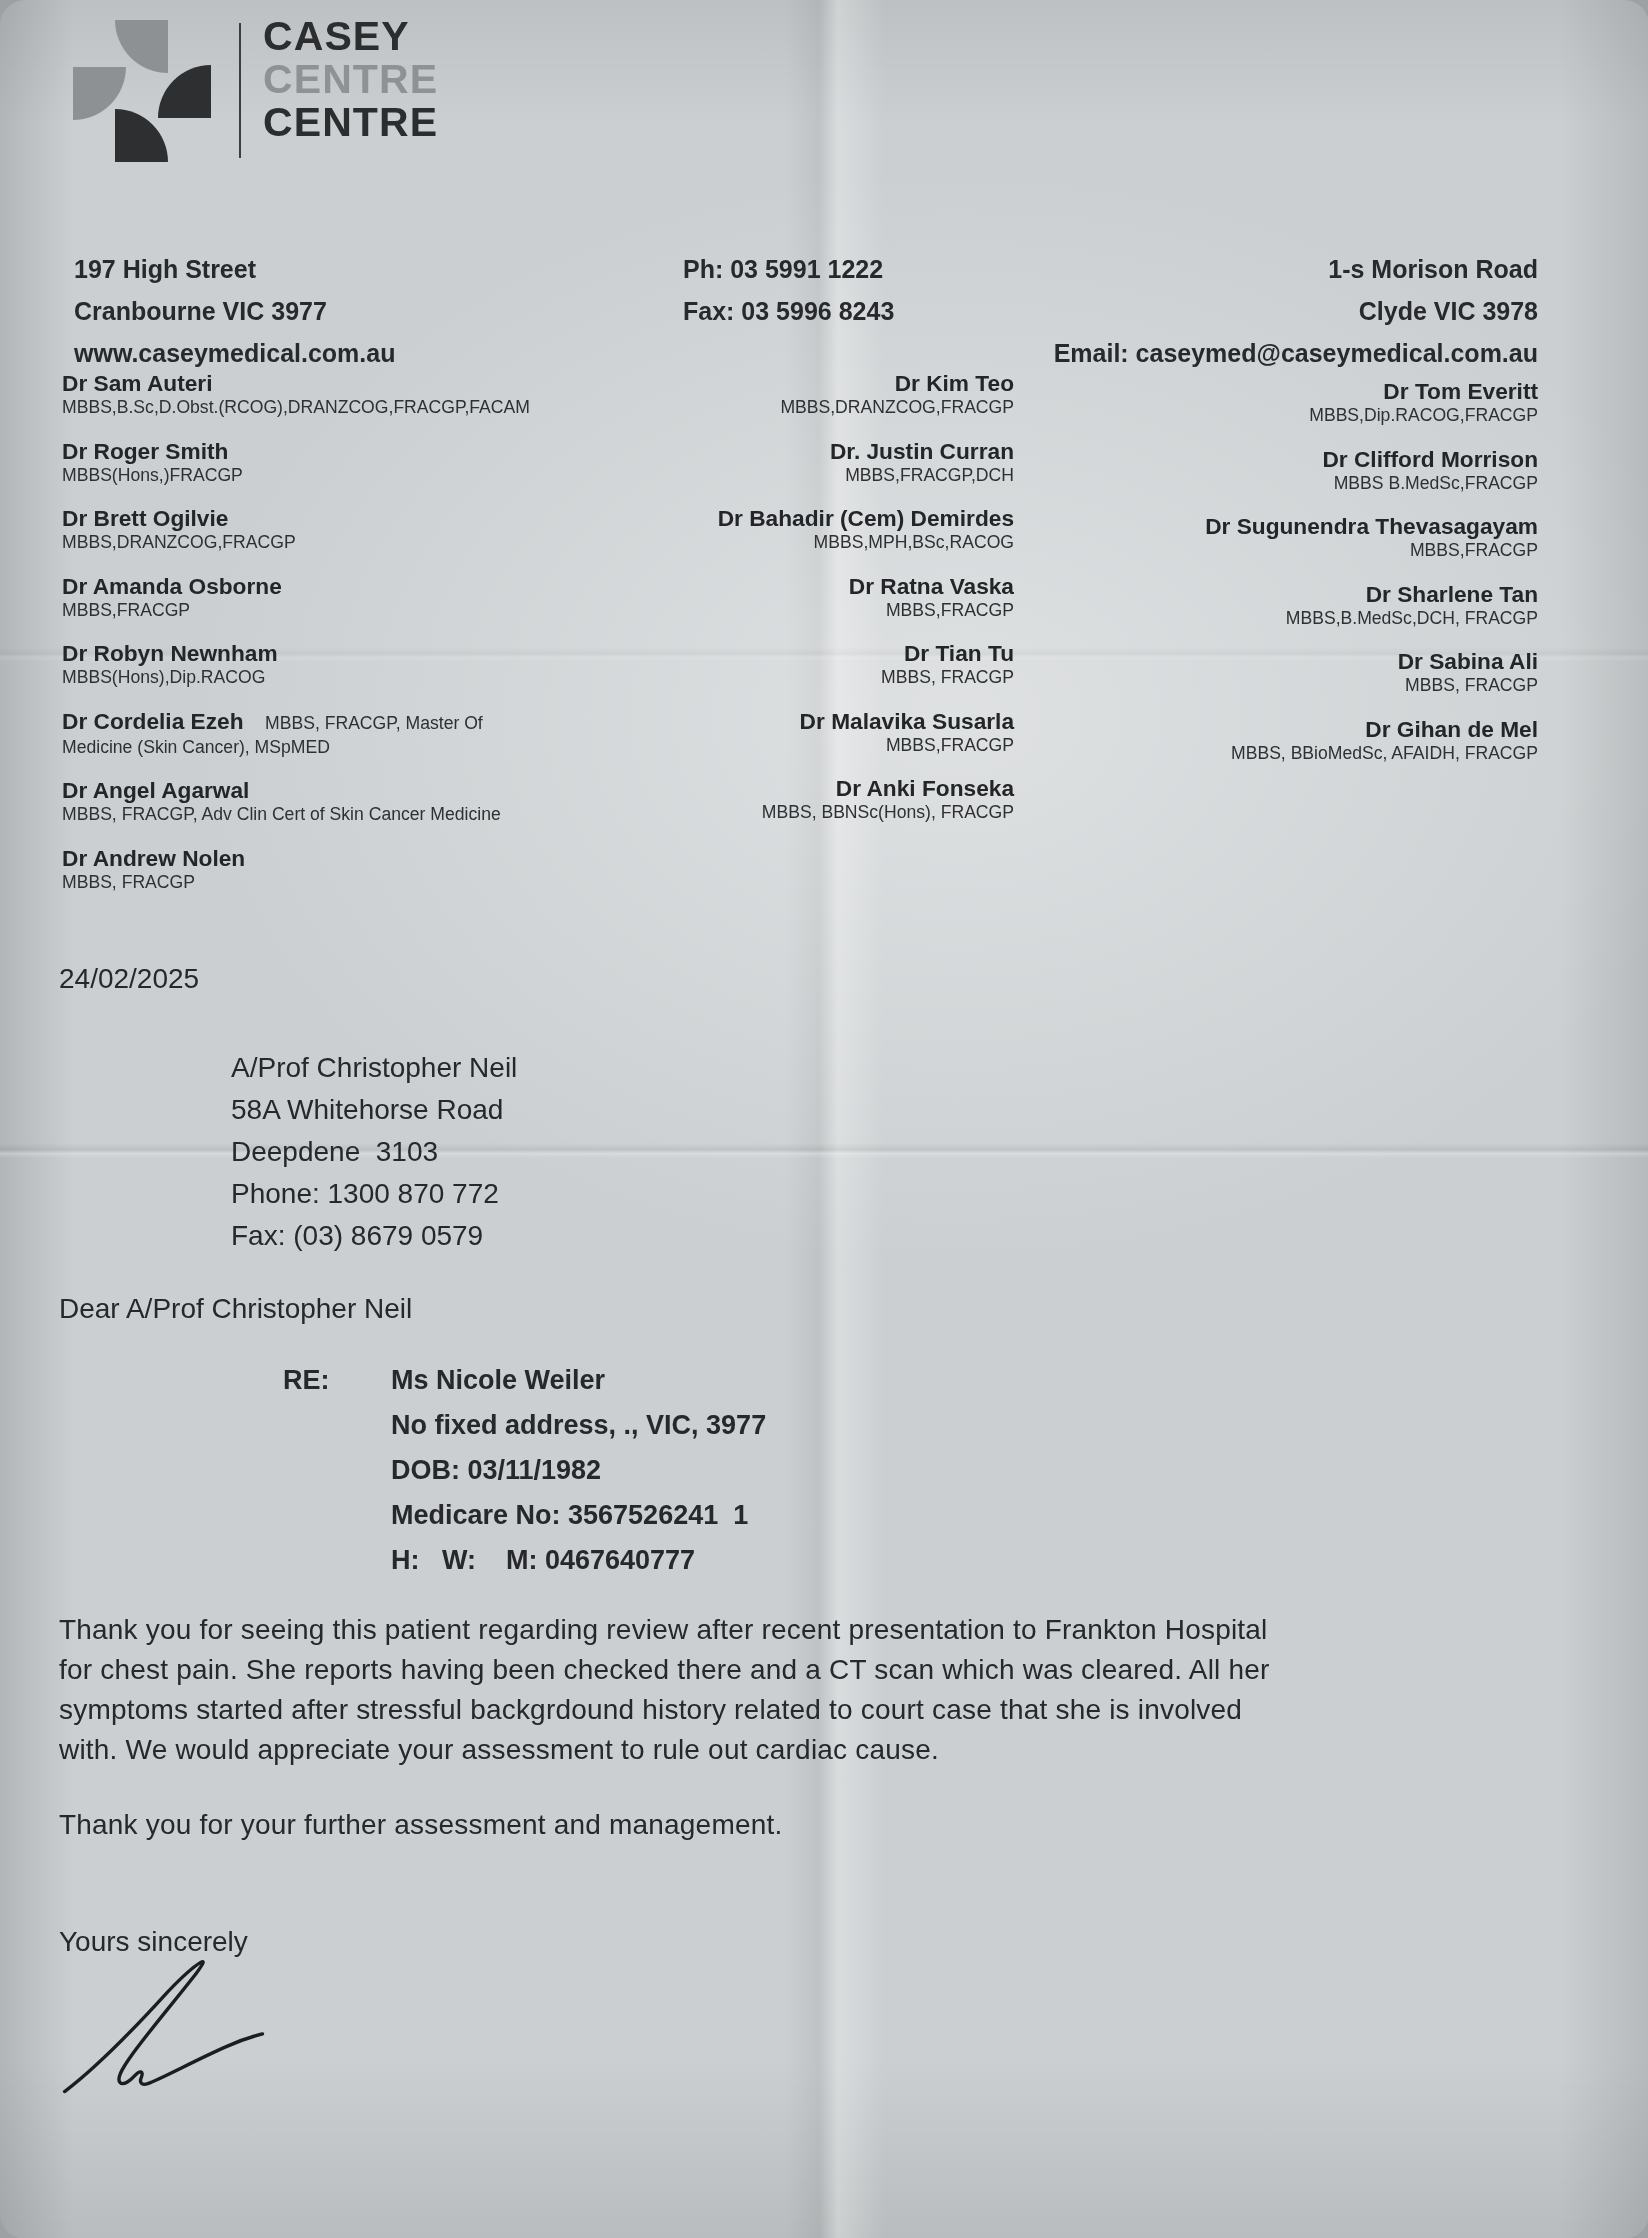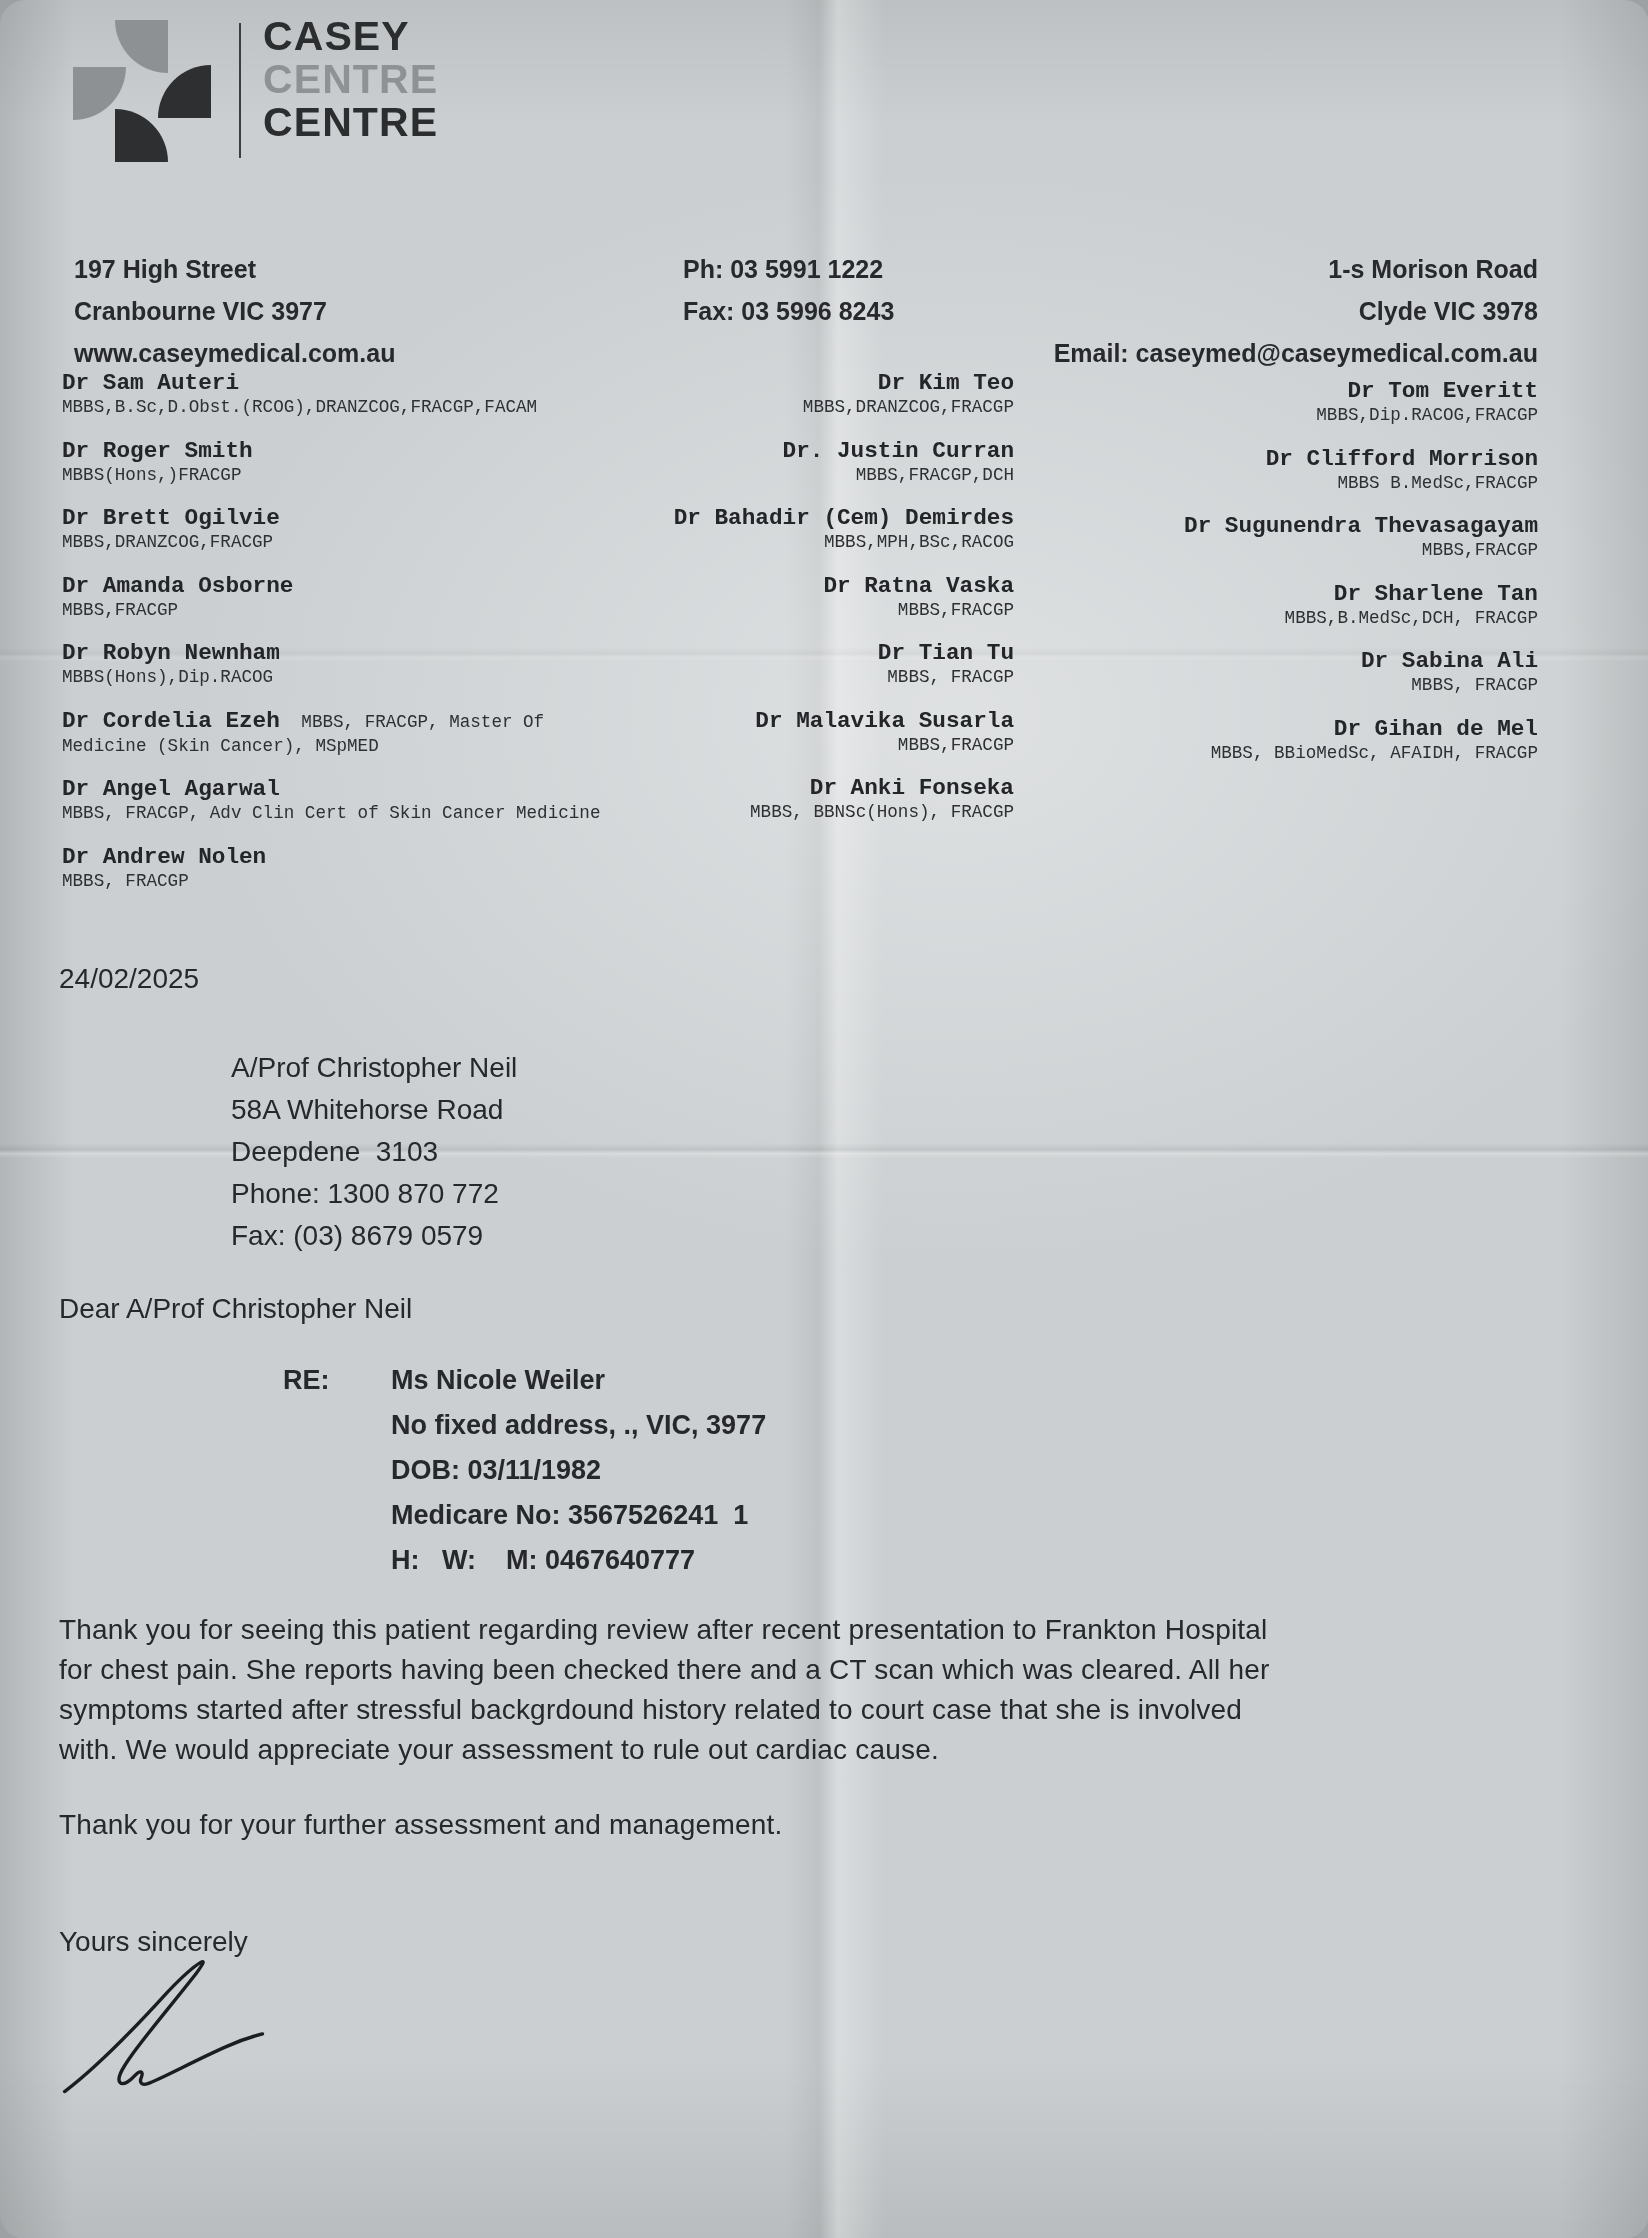--- a/index.html
+++ b/index.html
@@ -38,21 +38,21 @@
   
   .addr{position:absolute;top:248px;font-size:25px;font-weight:700;line-height:42px;color:#27292c;}
   .addr-left{left:74px;text-align:left;}
   .addr-center{left:683px;text-align:left;}
   .addr-right{right:111px;text-align:right;}
   
   .doccol{position:absolute;top:369px;}
   .col1{left:62px;width:657px;text-align:left;}
   .col2{left:583px;width:431px;text-align:right;}
   .col3{left:1127px;width:411px;text-align:right;padding-top:8px;}
-  .doc{margin-bottom:18px;font-family:Liberation Mono, monospace;}
+  .doc{margin-bottom:18px;}
   .doc-name{font-size:22.7px;font-weight:700;line-height:28px;color:#232528;}
   .doc-quals{font-size:17.6px;font-weight:400;line-height:21.5px;color:#2e3033;}
   .doc-quals-inline{font-size:17.6px;font-weight:400;margin-left:21.5px;color:#2e3033;}
   
   .date{position:absolute;left:59px;top:963px;font-size:28px;}
   .recipient{position:absolute;left:231px;top:1047px;font-size:28px;line-height:42px;}
   .salutation{position:absolute;left:59px;top:1293px;font-size:28px;}
   .re-block{position:absolute;left:283px;top:1358px;font-size:27px;font-weight:700;line-height:45px;}
   .re-row{display:flex;}
   .re-label{width:108px;flex:0 0 108px;}

